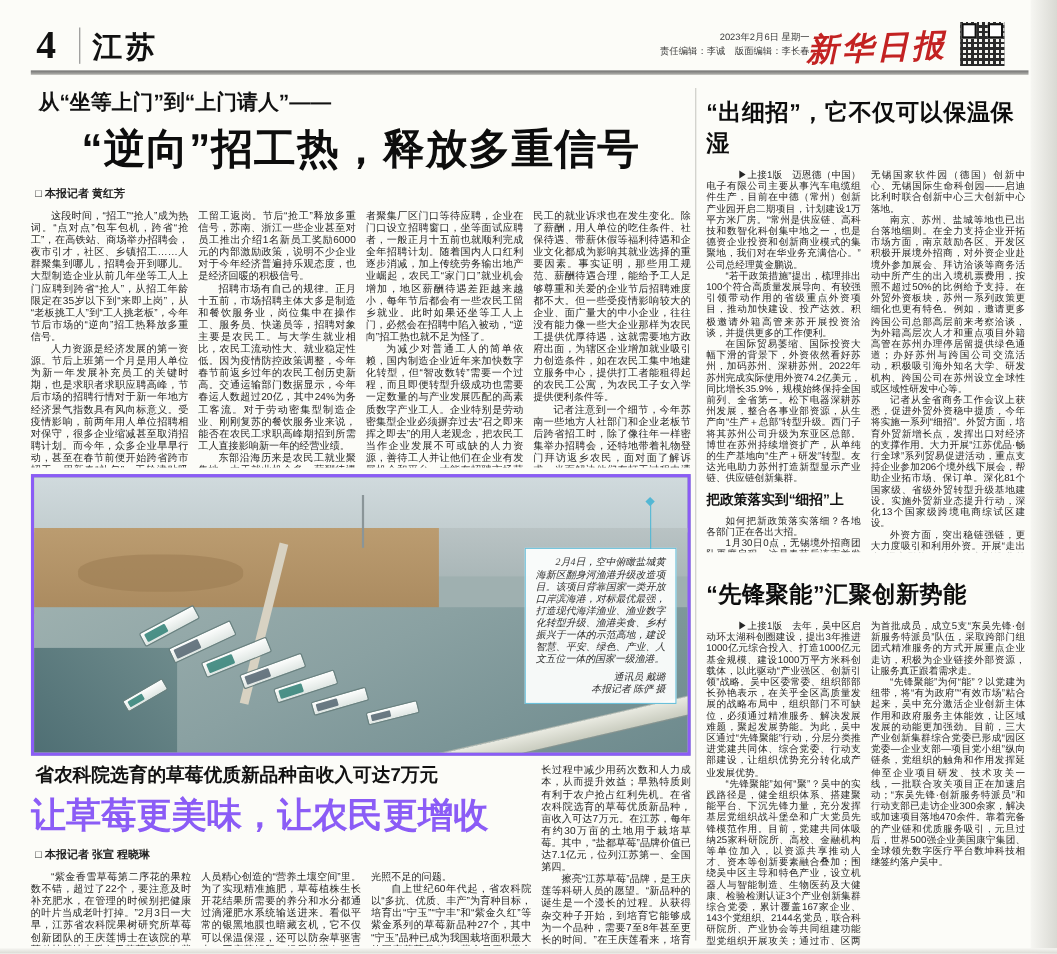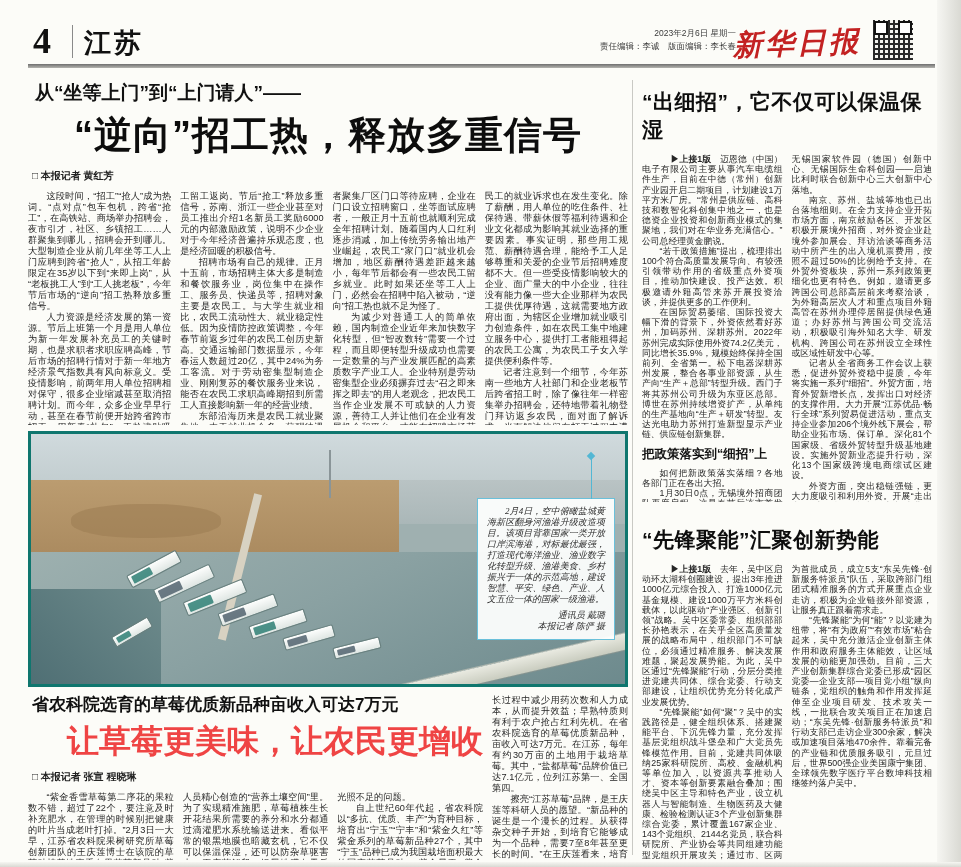--- a/index.html
+++ b/index.html
@@ -22,29 +22,29 @@
   .edge-right{position:absolute;right:0;top:0;width:24px;height:100%;background:linear-gradient(90deg,#f6f6f2,#d9d9d3);}
   .edge-bottom{position:absolute;left:0;bottom:0;width:100%;height:5px;background:linear-gradient(180deg,#f6f6f2,#d9d9d3);}
   
   .cols{display:flex;gap:9px;overflow:hidden;}
   .col{flex:1;overflow:hidden;font-size:9.2px;line-height:11px;text-align:justify;color:#262626;}
   .cols.small .col{font-size:8.8px;line-height:10.2px;}
   .para{margin:0;}
   .p-ind{text-indent:2em;}
   .p-cont{text-indent:0;}
   .p-sub{text-indent:0;text-align:left;font-weight:900;font-size:12.5px;line-height:15px;margin:7px 0 6px;color:#111;}
-  .lead{font-weight:700;padding-left:11px;}
+  .lead{font-weight:400;padding-left:11px;}
   
   .left{position:absolute;left:28px;top:70px;width:600px;height:790px;overflow:hidden;}
   .j-kicker{margin:10px 0 0 7px;font-size:19px;font-weight:800;color:#111;}
   .j-title{margin:4px 0 8px;font-size:38px;font-weight:900;text-align:center;letter-spacing:1px;color:#0d0d0d;}
   .byline{font-size:10px;font-weight:700;margin:0 0 8px 4px;color:#222;}
   .j-cols{height:234px;}
   
-  .photo{position:relative;height:250px;margin-top:6px;border:3px solid #0f766e;overflow:hidden;background:#9fb0b0;}
+  .photo{position:relative;height:250px;margin-top:6px;border:3px solid #8b5cf6;overflow:hidden;background:#9fb0b0;}
   .ph-sky{position:absolute;left:0;top:0;right:0;height:50px;background:linear-gradient(180deg,#d0dadd,#c2cdcf);}
   .ph-sea{position:absolute;left:44%;top:46px;right:0;height:44px;background:linear-gradient(180deg,#b9c3c4,#aab7b8);}
   .ph-land{position:absolute;left:0;top:46px;width:62%;height:78px;background:linear-gradient(180deg,#bb9c70,#aa8a5f);}
   .ph-patch1{position:absolute;left:40px;top:70px;width:150px;height:34px;background:#9a7c52;opacity:.55;border-radius:45%;}
   .ph-water{position:absolute;left:0;top:118px;right:0;bottom:0;background:linear-gradient(155deg,#9db0af 0%,#8aa1a2 45%,#6d8a8d 100%);}
   .ph-deep{position:absolute;left:0;bottom:0;width:130px;height:95px;background:linear-gradient(45deg,#4f6f74,#6e8b8c);}
   .ph-road{position:absolute;right:-50px;bottom:46px;width:720px;height:16px;transform:rotate(-13deg);transform-origin:right center;
            background:linear-gradient(180deg,#e9eae1,#c9ccbf);box-shadow:0 1px 0 #879490,0 -1px 0 #aab3ac;}
   .ph-bank{position:absolute;left:205px;top:58px;width:8px;height:150px;background:#d8d2c2;transform:rotate(14deg);}
   .ph-tower{position:absolute;left:298px;top:16px;width:2px;height:48px;background:#8a9598;}
@@ -56,21 +56,21 @@
        color:#2e2e2e;text-align:justify;}
   .cap-pin{position:absolute;right:22px;top:-42px;width:1px;height:42px;background:#53b7d4;}
   .cap-pin::after{content:"";position:absolute;top:-4px;left:-3px;width:6px;height:6px;background:#53b7d4;transform:rotate(45deg);}
   .cap p{margin:0;text-indent:2em;}
   .cap .credits{margin-top:5px;text-align:right;text-indent:0;}
   .cap .credits div{text-indent:0;}
   
   .straw{position:relative;margin-top:6px;height:184px;}
   .s-main{width:455px;}
   .s-kicker{font-size:17px;font-weight:800;margin:2px 0 0 4px;color:#111;white-space:nowrap;}
-  .s-title{font-size:32px;font-weight:900;text-align:right;margin:4px 0 6px;color:#ef4444;}
+  .s-title{font-size:32px;font-weight:900;text-align:left;margin:4px 0 6px;color:#8b5cf6;}
   .s-cols{height:104px;}
   .s-side{position:absolute;right:0;top:2px;width:136px;height:182px;overflow:hidden;}
   .s-side .col{font-size:9.2px;line-height:11px;}
   
   .right{position:absolute;left:642px;top:70px;width:290px;height:790px;overflow:hidden;}
   .r-title{font-size:21px;font-weight:900;margin:18px 0 10px;letter-spacing:.5px;color:#0d0d0d;}
   .r-title.second{margin-top:24px;}
   .t-cols{height:348px;}
   .p-cols{height:330px;}
 </style>

